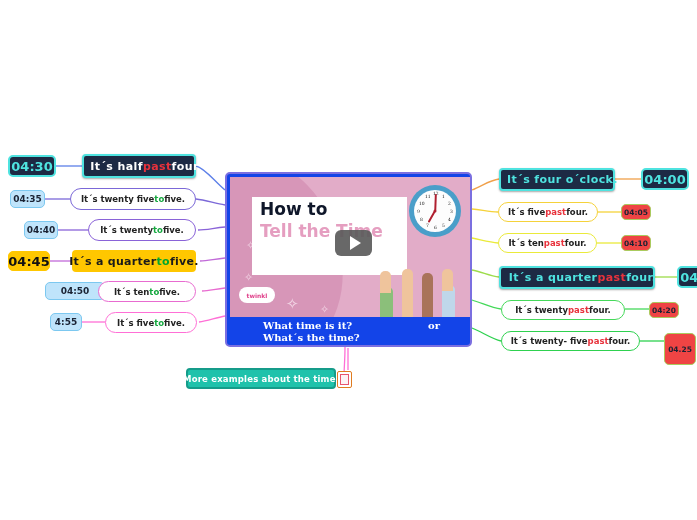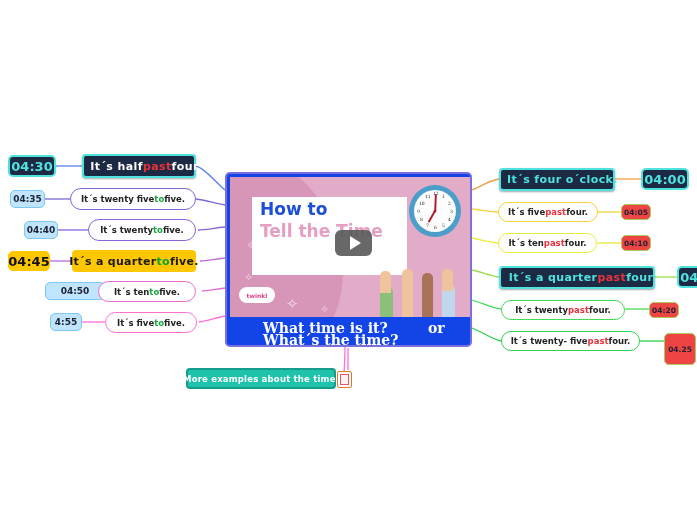--- a/index.html
+++ b/index.html
@@ -67,21 +67,21 @@
     background:#1344e8;border:2px solid #7b6fe0;border-radius:5px;
     box-sizing:border-box;overflow:hidden;
   }
   #thumb{position:absolute;left:3px;top:3px;width:241px;height:140px;
     background:#e2acc8;overflow:hidden;}
   #thumb .swirl{position:absolute;left:-40px;top:-20px;width:150px;height:200px;
     border-radius:50%;background:#d796b8;transform:rotate(-18deg);}
   #thumb .whitebox{position:absolute;left:22px;top:20px;width:155px;height:78px;
     background:#ffffff;}
   #thumb .t1{position:absolute;left:30px;top:22px;font-size:17px;font-weight:bold;
-    color:#1d4ed8;font-family:"DejaVu Sans",sans-serif;}
+    color:#0f172a;font-family:"DejaVu Sans",sans-serif;}
   #thumb .t2{position:absolute;left:30px;top:44px;font-size:17px;font-weight:bold;
     color:#e59ec0;font-family:"DejaVu Sans",sans-serif;}
   #thumb .logo{position:absolute;left:9px;top:110px;width:36px;height:16px;
     background:#ffffff;border-radius:8px;font-size:6px;color:#e0408a;font-weight:bold;
     display:flex;align-items:center;justify-content:center;}
   .star{position:absolute;color:#f3d6e6;font-size:11px;}
   #play{position:absolute;left:105px;top:53px;width:37px;height:26px;
     background:#5c5c5c;border-radius:6px;display:flex;align-items:center;
     justify-content:center;opacity:.92;}
   #play .tri{width:0;height:0;border-left:11px solid #fff;border-top:7px solid transparent;
@@ -91,21 +91,21 @@
   #clock .face{width:42px;height:42px;border-radius:50%;background:#fdfdfd;position:relative;}
   #clock .hh{position:absolute;left:50%;top:50%;width:2px;height:13px;background:#b02030;
     transform-origin:50% 100%;transform:translate(-50%,-100%) rotate(-150deg);border-radius:1px;}
   #clock .mh{position:absolute;left:50%;top:50%;width:1.5px;height:17px;background:#b02030;
     transform-origin:50% 100%;transform:translate(-50%,-100%) rotate(2deg);border-radius:1px;}
   #clock .pin{position:absolute;left:50%;top:50%;width:3px;height:3px;border-radius:50%;
     background:#b02030;transform:translate(-50%,-50%);}
   .cnum{position:absolute;font-size:4.5px;color:#222;font-family:"DejaVu Serif",serif;}
   .hand-fig{position:absolute;bottom:0;width:13px;background:#efc49c;border-radius:5px 5px 0 0;}
   #caption{position:absolute;left:3px;top:145px;width:241px;height:27px;color:#ffffff;
-    font-family:"DejaVu Serif","Liberation Serif",serif;font-weight:bold;font-size:14px;}
+    font-family:"DejaVu Serif","Liberation Serif",serif;font-weight:bold;font-size:10px;}
   #caption .l1{position:absolute;left:33px;top:1px;}
   #caption .l2{position:absolute;left:33px;top:13px;}
   #caption .orr{position:absolute;left:198px;top:1px;}
 </style>
 </head>
 <body>
 
 <div id="canvas">
 
   <svg id="wires" viewBox="0 0 697 520">

